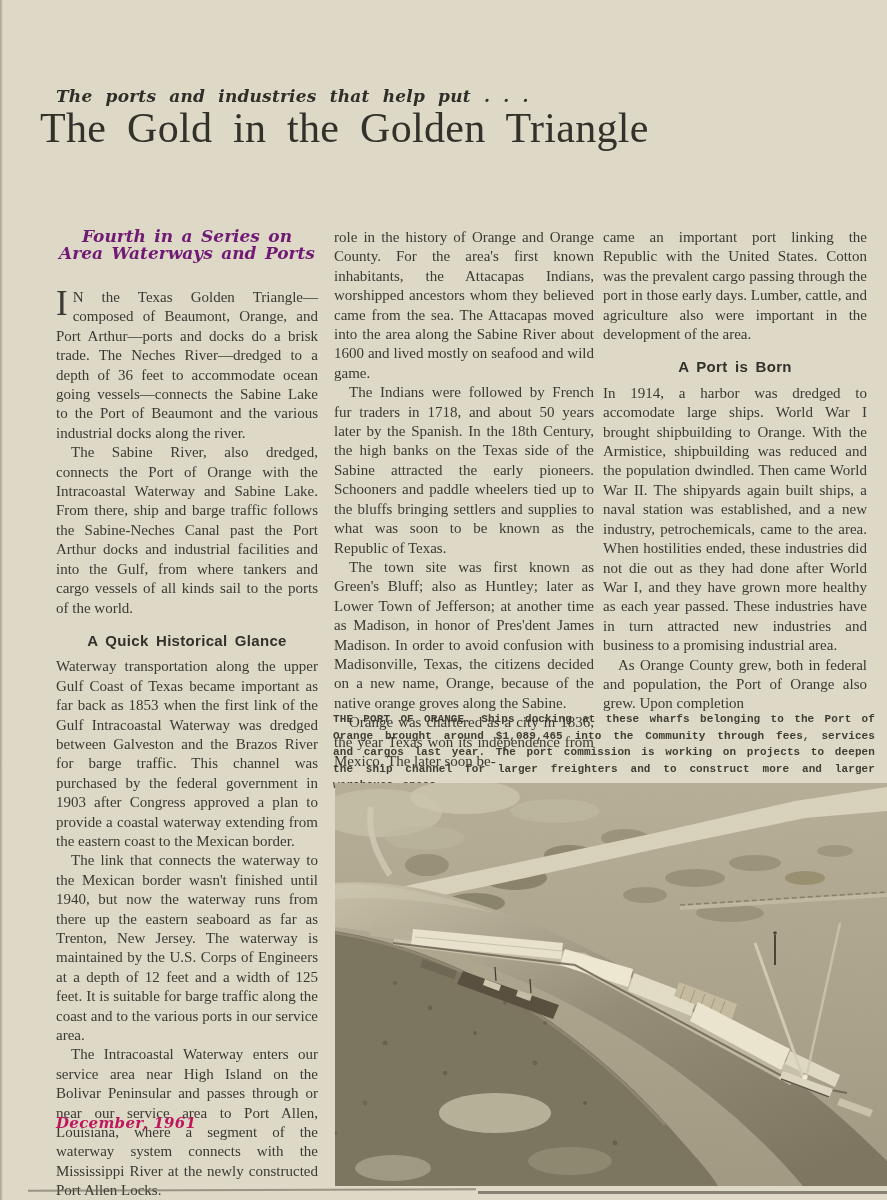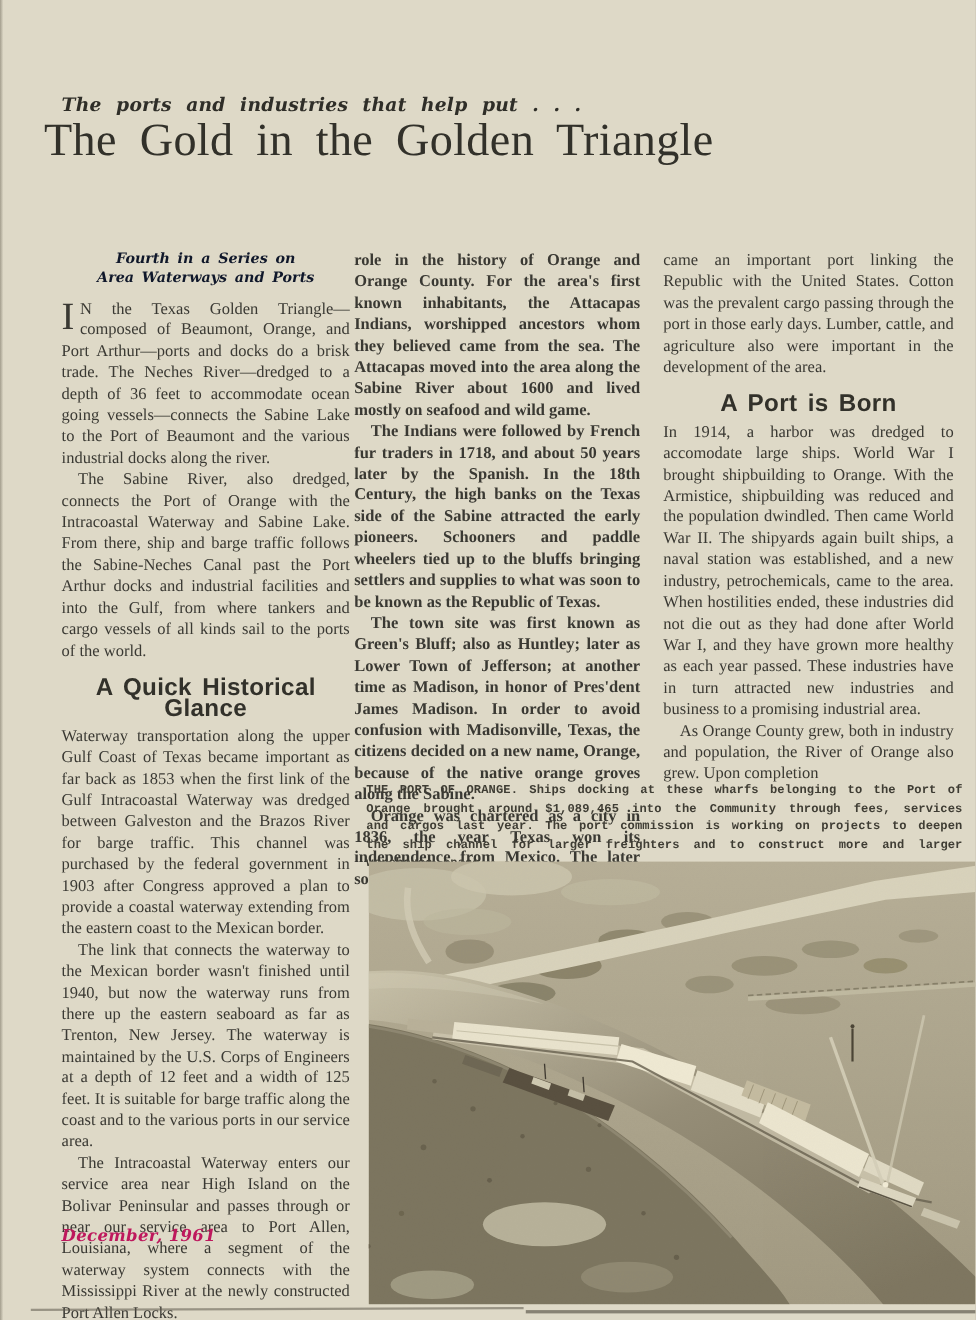--- a/index.html
+++ b/index.html
@@ -31,42 +31,42 @@
     font-size:42px;font-weight:400;
     word-spacing:10px;letter-spacing:.3px;
     color:var(--heading-ink);
   }
   .col{
     position:absolute;top:228px;
     font-size:15px;line-height:19.4px;
     text-align:justify;
   }
   .col1{left:56px;width:262px;}
-  .col2{left:322px;width:260px;font-weight:bold;}
+  .col2{left:334px;width:260px;}
   .col3{left:603px;width:264px;}
   .series-note{
     text-align:center;
     font-family:"DejaVu Serif",serif;
     font-style:italic;font-weight:700;
-    font-size:13px;line-height:16.5px;
+    font-size:17px;line-height:16.5px;
     word-spacing:2.5px;
-    margin-bottom:11px;color:#0f172a;
+    margin-bottom:27px;color:#701a75;
   }
   .body-para{margin:0;text-indent:15px;}
   .noindent{text-indent:0;}
   .dropcap{
     float:left;
     font-size:35px;line-height:27px;
     padding:2px 5px 0 0;
     font-family:"Liberation Serif",serif;
     color:var(--ink);
   }
   .sec-heading{
     font-family:"Liberation Sans",sans-serif;
-    font-weight:700;font-size:22px;
+    font-weight:700;font-size:15px;
     letter-spacing:.3px;word-spacing:3px;
     text-align:center;
     color:var(--heading-ink);
     margin:13px 0 7px 0;
     text-indent:0;
   }
   .caption{
     position:absolute;left:333px;top:711px;width:542px;
     font-family:Liberation Mono, monospace;
     font-weight:700;font-size:11px;line-height:16.5px;
@@ -129,21 +129,21 @@
     <p class="body-para noindent">role in the history of Orange and Orange County. For the area's first known inhabitants, the Attacapas Indians, worshipped ancestors whom they believed came from the sea. The Attacapas moved into the area along the Sabine River about 1600 and lived mostly on seafood and wild game.</p>
     <p class="body-para">The Indians were followed by French fur traders in 1718, and about 50 years later by the Spanish. In the 18th Century, the high banks on the Texas side of the Sabine attracted the early pioneers. Schooners and paddle wheelers tied up to the bluffs bringing settlers and supplies to what was soon to be known as the Republic of Texas.</p>
     <p class="body-para">The town site was first known as Green's Bluff; also as Huntley; later as Lower Town of Jefferson; at another time as Madison, in honor of Pres'dent James Madison. In order to avoid confusion with Madisonville, Texas, the citizens decided on a new name, Orange, because of the native orange groves along the Sabine.</p>
     <p class="body-para">Orange was chartered as a city in 1836, the year Texas won its independence from Mexico. The later soon be-</p>
   </div>
 
   <div class="col col3">
     <p class="body-para noindent">came an important port linking the Republic with the United States. Cotton was the prevalent cargo passing through the port in those early days. Lumber, cattle, and agriculture also were important in the development of the area.</p>
     <h2 class="sec-heading">A Port is Born</h2>
     <p class="body-para noindent">In 1914, a harbor was dredged to accomodate large ships. World War I brought shipbuilding to Orange. With the Armistice, shipbuilding was reduced and the population dwindled. Then came World War II. The shipyards again built ships, a naval station was established, and a new industry, petrochemicals, came to the area. When hostilities ended, these industries did not die out as they had done after World War I, and they have grown more healthy as each year passed. These industries have in turn attracted new industries and business to a promising industrial area.</p>
-    <p class="body-para">As Orange County grew, both in industry and population, the River of Orange also grew. Upon completion</p>
+    <p class="body-para">As Orange County grew, both in federal and population, the Port of Orange also grew. Upon completion</p>
   </div>
 
   <p class="caption"><span>THE PORT OF ORANGE.</span> <span>Ships docking at these wharfs belonging to the Port of Orange brought around $1,089,465 into the Community through fees, services and cargos last year. The port commission is working on projects to deepen the ship channel for larger freighters and to construct more and larger warehouse space.</span></p>
 
   <div class="photo">
     <svg width="552" height="403" viewBox="0 0 552 403" xmlns="http://www.w3.org/2000/svg">
       <defs>
         <linearGradient id="marshGrad" x1="0" y1="0" x2="0" y2="1">
           <stop offset="0" stop-color="#b7af97"></stop>
           <stop offset="1" stop-color="#a29a82"></stop>

